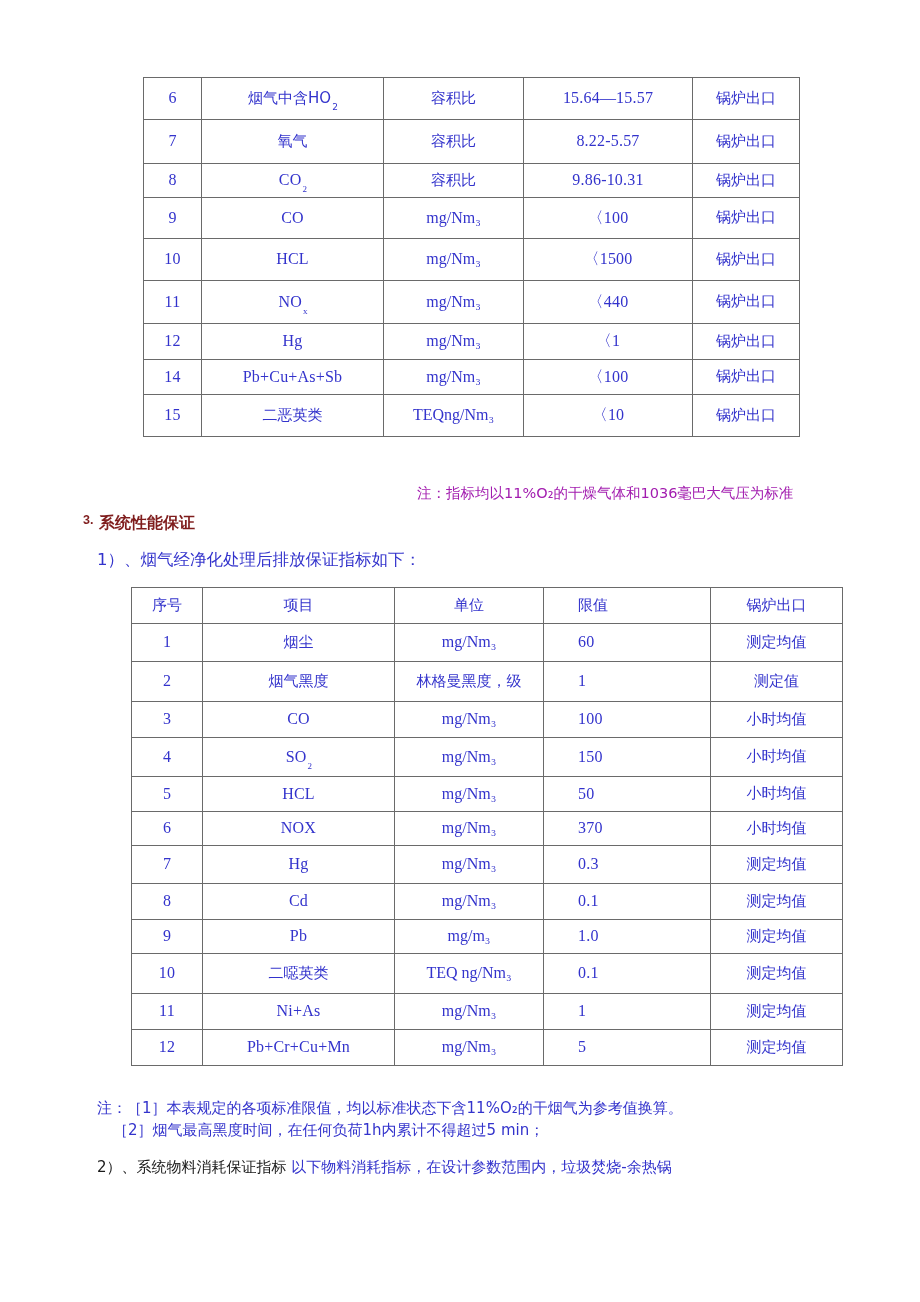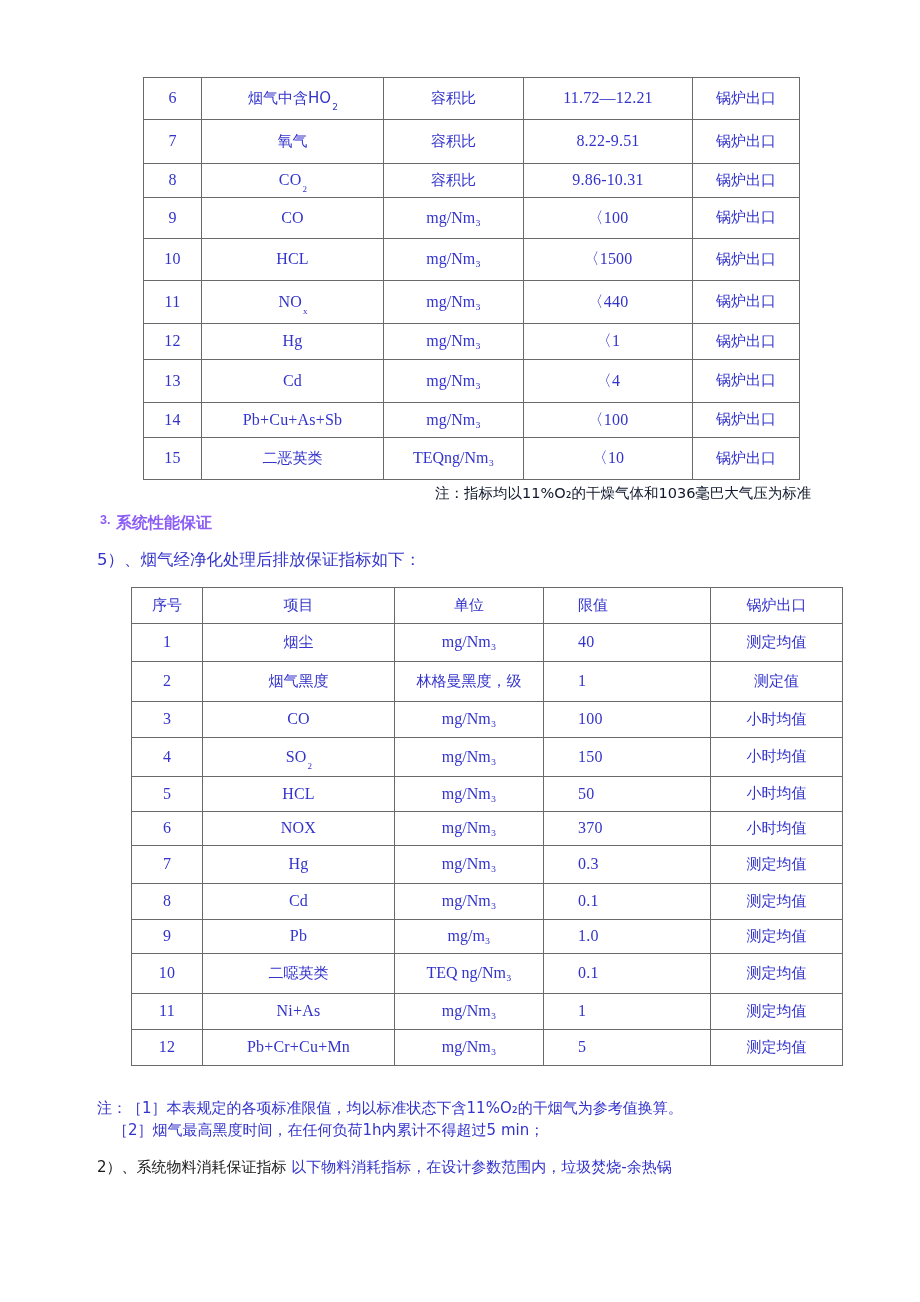--- a/index.html
+++ b/index.html
@@ -76,32 +76,32 @@
   #table-emission td:nth-child(4) { width: 130px; text-align: left; padding-left: 34px; }
   #table-emission td:nth-child(5) { width: 127px; }
 
   
   .txt {
     position: absolute;
     font-family: "DejaVu Sans", "Liberation Sans", sans-serif;
     white-space: nowrap;
   }
   #note-top {
-    left: 435px; top: 484px;
+    left: 417px; top: 484px;
     font-size: 14.5px;
-    color: #0f172a;
+    color: #a21caf;
     font-family: "DejaVu Sans", "Liberation Sans", sans-serif;
     text-align: center;
   }
 
   #heading-3 {
-    left: 100px; top: 513px;
+    left: 83px; top: 513px;
     font-size: 16px;
     font-weight: bold;
-    color: #8b5cf6;
+    color: #7f1d1d;
   }
   #heading-3 .num {
     font-size: 12.5px;
     vertical-align: 4px;
     font-family: "Liberation Sans", sans-serif;
   }
 
   #item-1 {
     left: 97px; top: 549px;
     font-size: 16.5px;
@@ -135,28 +135,28 @@
 <body>
 
 <div class="page">
 
   <table class="doc-table" id="table-top">
     <tbody>
         <tr style="height: 42px;">
           <td class="latin">6</td>
           <td class="cjk">烟气中含HO<span class="sub-off">2</span></td>
           <td class="cjk">容积比</td>
-          <td class="latin">11.72—12.21</td>
+          <td class="latin">15.64—15.57</td>
           <td class="cjk">锅炉出口</td>
         </tr>
         <tr style="height: 44px;">
           <td class="latin">7</td>
           <td class="cjk">氧气</td>
           <td class="cjk">容积比</td>
-          <td class="latin">8.22-9.51</td>
+          <td class="latin">8.22-5.57</td>
           <td class="cjk">锅炉出口</td>
         </tr>
         <tr style="height: 34px;">
           <td class="latin">8</td>
           <td class="latin">CO<span class="sub-off">2</span></td>
           <td class="cjk">容积比</td>
           <td class="latin">9.86-10.31</td>
           <td class="cjk">锅炉出口</td>
         </tr>
         <tr style="height: 41px;">
@@ -180,27 +180,20 @@
           <td class="latin">〈440</td>
           <td class="cjk">锅炉出口</td>
         </tr>
         <tr style="height: 36px;">
           <td class="latin">12</td>
           <td class="latin">Hg</td>
           <td class="unit">mg/Nm₃</td>
           <td class="latin">〈1</td>
           <td class="cjk">锅炉出口</td>
         </tr>
-        <tr style="height: 43px;">
-          <td class="latin">13</td>
-          <td class="latin">Cd</td>
-          <td class="unit">mg/Nm₃</td>
-          <td class="latin">〈4</td>
-          <td class="cjk">锅炉出口</td>
-        </tr>
         <tr style="height: 35px;">
           <td class="latin">14</td>
           <td class="latin">Pb+Cu+As+Sb</td>
           <td class="unit">mg/Nm₃</td>
           <td class="latin">〈100</td>
           <td class="cjk">锅炉出口</td>
         </tr>
         <tr style="height: 42px;">
           <td class="latin">15</td>
           <td class="cjk">二恶英类</td>
@@ -208,36 +201,36 @@
           <td class="latin">〈10</td>
           <td class="cjk">锅炉出口</td>
         </tr>
       </tbody>
   </table>
 
   <div class="txt" id="note-top">注：指标均以11%O₂的干燥气体和1036毫巴大气压为标准</div>
 
   <div class="txt" id="heading-3"><span class="num">3.</span> <span>系统性能保证</span></div>
 
-  <div class="txt" id="item-1">5）、烟气经净化处理后排放保证指标如下：</div>
+  <div class="txt" id="item-1">1）、烟气经净化处理后排放保证指标如下：</div>
 
   <table class="doc-table" id="table-emission">
     <tbody>
         <tr style="height: 36px;">
           <td class="cjk">序号</td>
           <td class="cjk">项目</td>
           <td class="cjk">单位</td>
           <td class="cjk">限值</td>
           <td class="cjk">锅炉出口</td>
         </tr>
         <tr style="height: 38px;">
           <td class="latin">1</td>
           <td class="cjk">烟尘</td>
           <td class="unit">mg/Nm₃</td>
-          <td class="latin">40</td>
+          <td class="latin">60</td>
           <td class="cjk">测定均值</td>
         </tr>
         <tr style="height: 40px;">
           <td class="latin">2</td>
           <td class="cjk">烟气黑度</td>
           <td class="cjk">林格曼黑度，级</td>
           <td class="latin">1</td>
           <td class="cjk">测定值</td>
         </tr>
         <tr style="height: 36px;">

